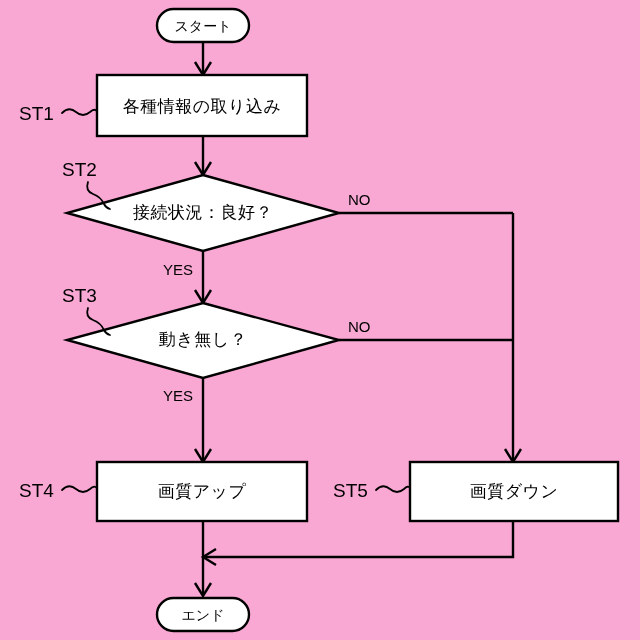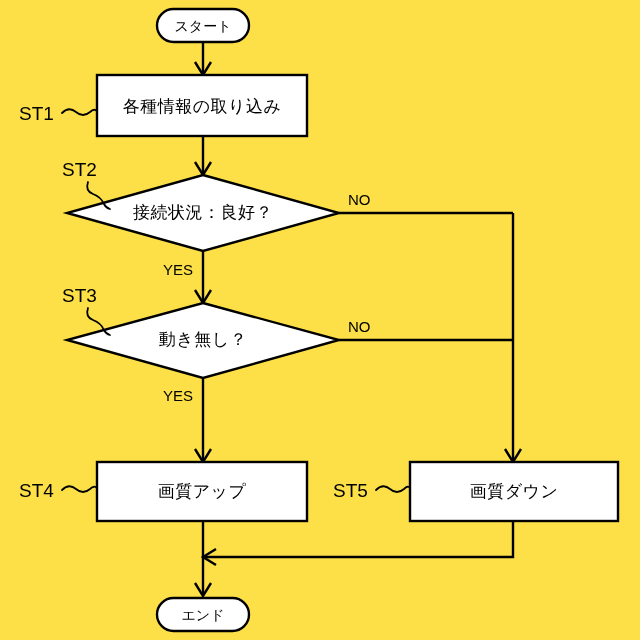--- a/index.html
+++ b/index.html
@@ -7,21 +7,21 @@
     padding: 0;
     background: #ffffff;
   }
   body {
     font-family: "Liberation Sans", "DejaVu Sans", sans-serif;
   }
   #canvas {
     position: relative;
     width: 640px;
     height: 640px;
-    background: #fde047;
+    background: #f9a8d4;
     overflow: hidden;
   }
   svg#flow {
     position: absolute;
     top: 0;
     left: 0;
     width: 640px;
     height: 640px;
   }
   .shape-stroke {

